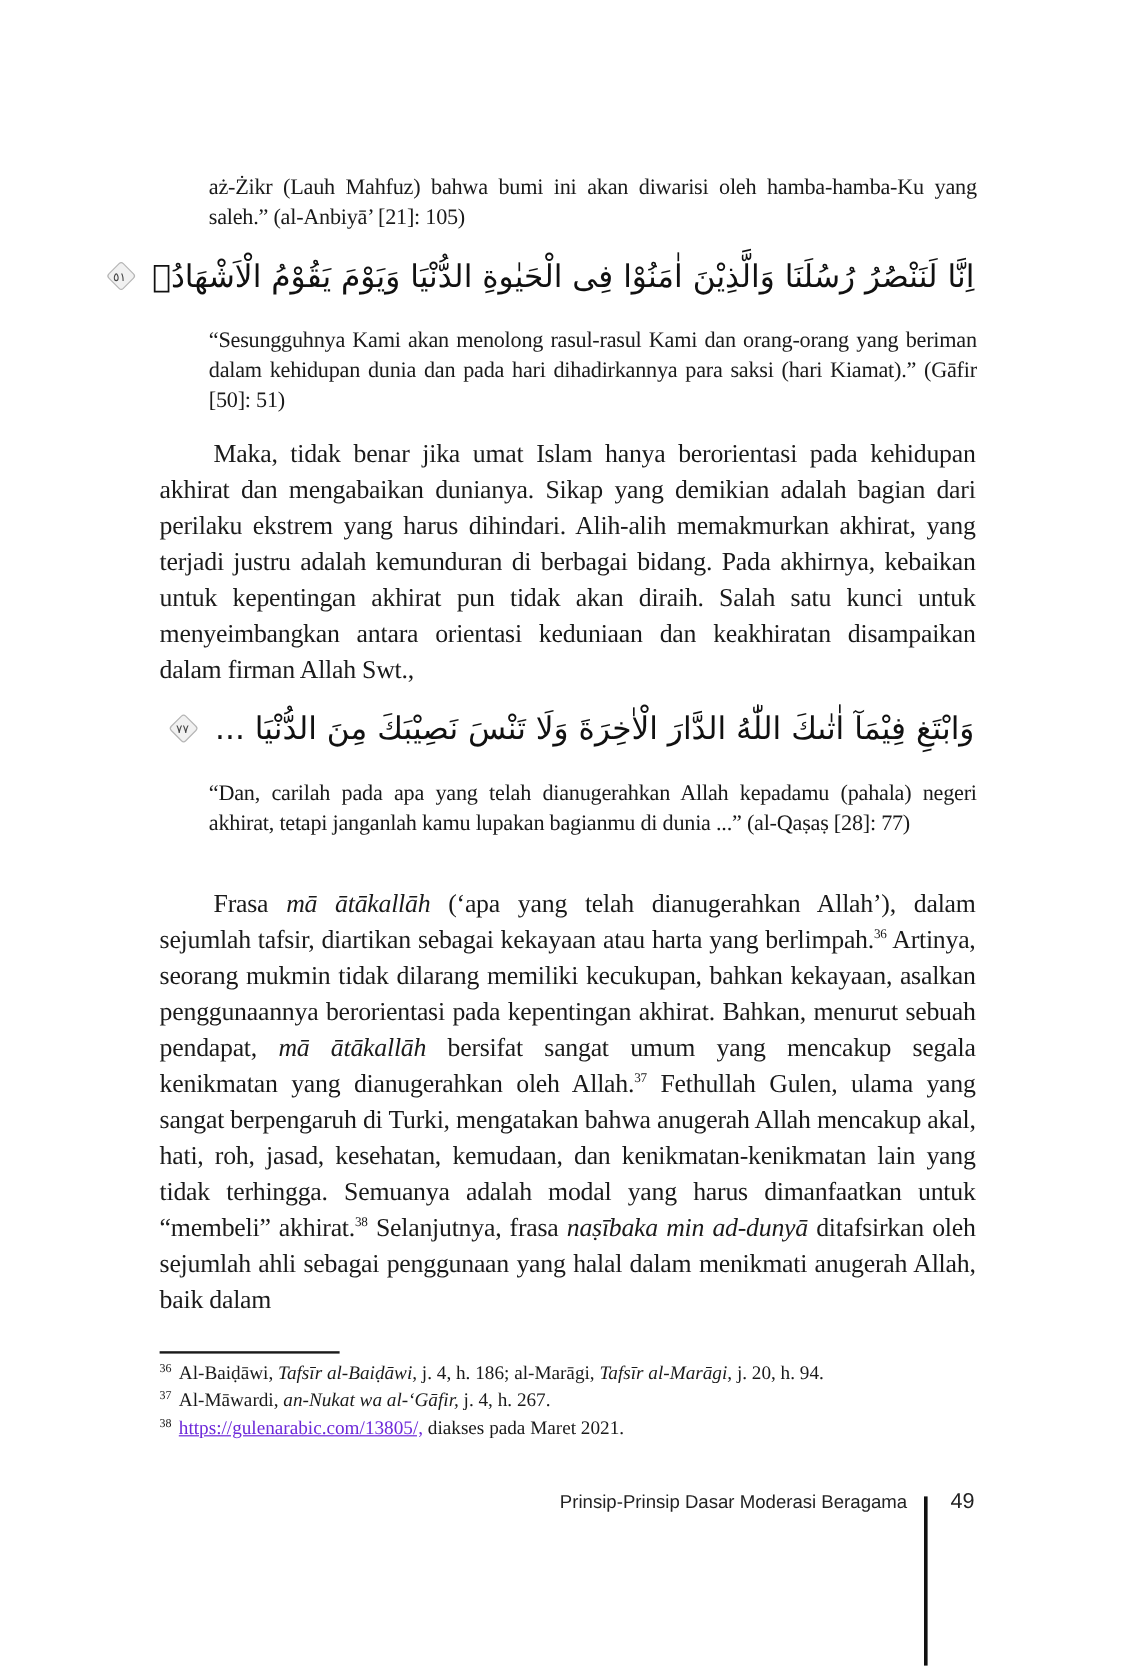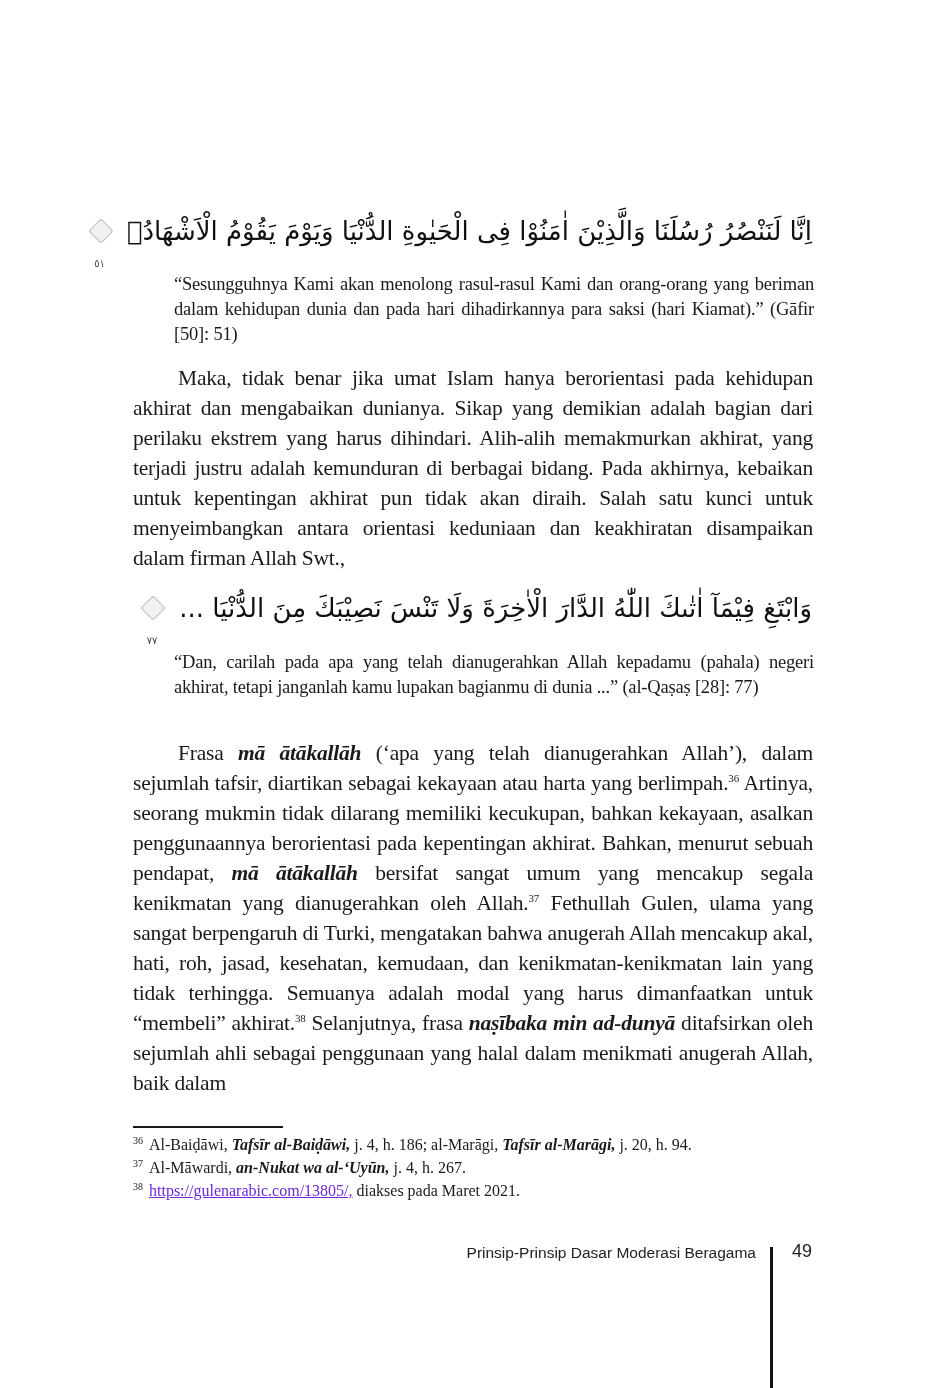--- a/index.html
+++ b/index.html
@@ -62,21 +62,20 @@
     }
     .ayah-marker span {
       position: absolute;
       left: 0; top: 0;
       width: 26px;
       text-align: center;
       font-size: 10px;
       line-height: 16px;
       color: #444;
       font-family: "DejaVu Sans", sans-serif;
-      margin-top: 31px;
     }
     .body-text {
       position: absolute;
       left: 133px;
       width: 680px;
       font-size: 21.5px;
       line-height: 30px;
       text-align: justify;
       letter-spacing: -0.2px;
     }
@@ -135,27 +134,30 @@
       background: #111;
     }
     .page-number {
       position: absolute;
       left: 792px;
       top: 1241px;
       font-family: "Liberation Sans", "DejaVu Sans", sans-serif;
       font-size: 18px;
       color: #222;
     }
-    em { font-style: italic; font-weight: bold; }
+    em { font-style: italic; }
   </style>
 </head>
 <body>
 
 <div class="page">
 
+  <div class="quote" style="top:145px;">
+    <p>aż-Żikr (Lauh Mahfuz) bahwa bumi ini akan diwarisi oleh hamba-hamba-Ku yang saleh.” (al-Anbiyā’ [21]: 105)</p>
+  </div>
 
   <div class="arabic" style="top:211px;">
     <span>اِنَّا لَنَنْصُرُ رُسُلَنَا وَالَّذِيْنَ اٰمَنُوْا فِى الْحَيٰوةِ الدُّنْيَا وَيَوْمَ يَقُوْمُ الْاَشْهَادُۙ</span>
     <span class="ayah-marker"><span>٥١</span></span>
   </div>
 
   <div class="quote" style="top:272px;">
     <p>“Sesungguhnya Kami akan menolong rasul-rasul Kami dan orang-orang yang beriman dalam kehidupan dunia dan pada hari dihadirkannya para saksi (hari Kiamat).” (Gāfir [50]: 51)</p>
   </div>
 
@@ -175,21 +177,21 @@
   <div class="body-text" style="top:738px;">
     <p><span>Frasa </span><em>mā ātākallāh</em><span> (‘apa yang telah dianugerahkan Allah’), dalam sejumlah tafsir, diartikan sebagai kekayaan atau harta yang berlimpah.</span><span class="sup">36</span><span> Artinya, seorang mukmin tidak dilarang memiliki kecukupan, bahkan kekayaan, asalkan penggunaannya berorientasi pada kepentingan akhirat. Bahkan, menurut sebuah pendapat, </span><em>mā ātākallāh</em><span> bersifat sangat umum yang mencakup segala kenikmatan yang dianugerahkan oleh Allah.</span><span class="sup">37</span><span> Fethullah Gulen, ulama yang sangat berpengaruh di Turki, mengatakan bahwa anugerah Allah mencakup akal, hati, roh, jasad, kesehatan, kemudaan, dan kenikmatan-kenikmatan lain yang tidak terhingga. Semuanya adalah modal yang harus dimanfaatkan untuk “membeli” akhirat.</span><span class="sup">38</span><span> Selanjutnya, frasa </span><em>naṣībaka min ad-dunyā</em><span> ditafsirkan oleh sejumlah ahli sebagai penggunaan yang halal dalam menikmati anugerah Allah, baik dalam</span></p>
   </div>
 
   <div class="footnote-rule"></div>
   <div class="footnotes">
     <div class="footnote">
       <span class="fn-num">36</span><span>Al-Baiḍāwi, </span><em>Tafsīr al-Baiḍāwi,</em><span> j. 4, h. 186; al-Marāgi, </span><em>Tafsīr al-Marāgi,</em><span> j. 20, h. 94.</span>
     </div>
     <div class="footnote">
-      <span class="fn-num">37</span><span>Al-Māwardi, </span><em>an-Nukat wa al-‘Uyūn,</em><span> j. 4, h. 267.</span>
+      <span class="fn-num">37</span><span>Al-Māwardi, </span><em>an-Nukat wa al-‘Gāfir,</em><span> j. 4, h. 267.</span>
     </div>
     <div class="footnote">
       <span class="fn-num">38</span><a class="fn-link">https://gulenarabic.com/13805/,</a><span> diakses pada Maret 2021.</span>
     </div>
   </div>
 
   <div class="running-footer">
     <div>Prinsip-Prinsip Dasar Moderasi Beragama</div>
   </div>
   <div class="footer-rule"></div>

